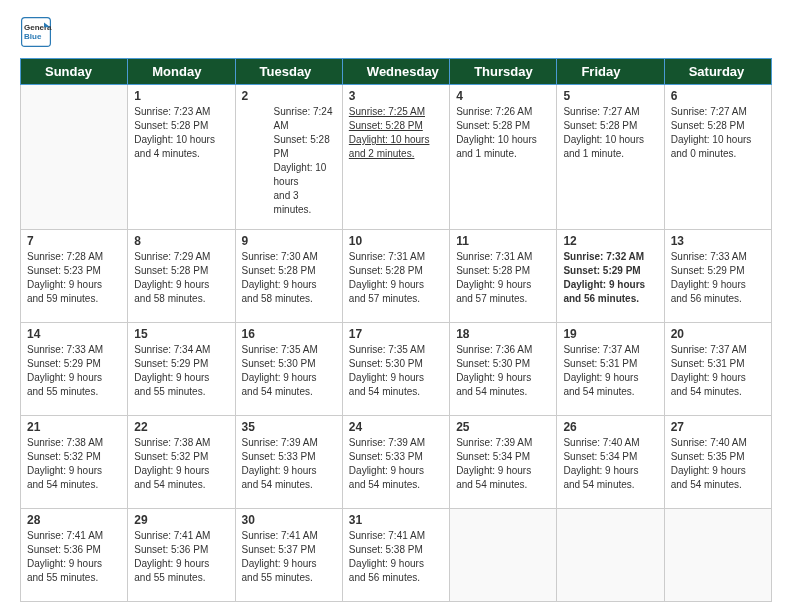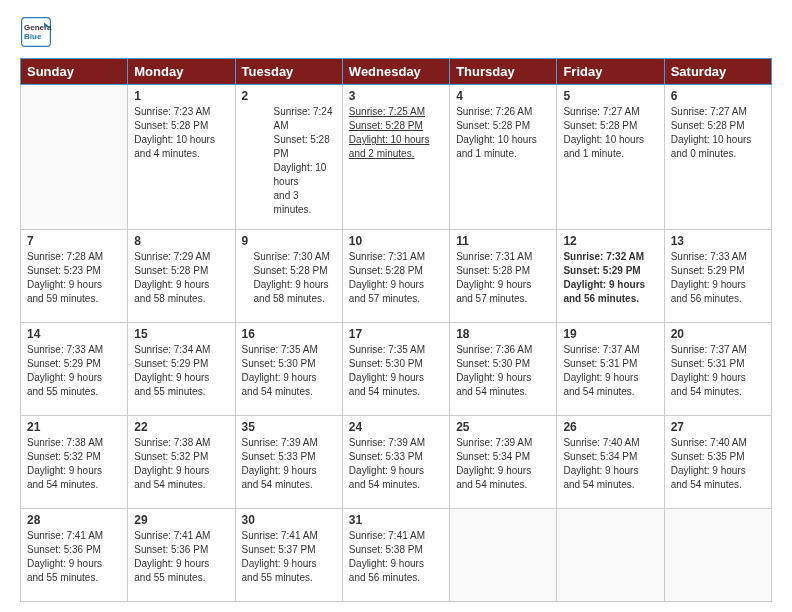--- a/index.html
+++ b/index.html
@@ -45,24 +45,24 @@
       color: #555;
     }
     .calendar {
       flex: 1;
       border: 1px solid #ccc;
       border-collapse: collapse;
       width: 100%;
       table-layout: fixed;
     }
     .calendar thead tr th {
-      background: #7f1d1d;
+      background: #14532d;
       color: #fff;
       text-align: left;
-      padding: 5px 6px;
+      padding: 5px 24px;
       font-size: 13px;
       border: 1px solid #4a9ad4;
     }
     .calendar tbody tr td {
       border: 1px solid #ccc;
       vertical-align: top;
       padding: 4px 6px;
       font-size: 10.5px;
       color: #333;
       height: 88px;
@@ -168,21 +168,21 @@
           </td>
           <td>
             <span class="day-num">8</span>
             <div class="day-info" style="white-space: pre-line;">Sunrise: 7:29 AM
 Sunset: 5:28 PM
 Daylight: 9 hours
 and 58 minutes.</div>
           </td>
           <td>
             <span class="day-num">9</span>
-            <div class="day-info" style="white-space: pre-line; margin-left: 12px;">Sunrise: 7:30 AM
+            <div class="day-info" style="white-space: pre-line;">Sunrise: 7:30 AM
 Sunset: 5:28 PM
 Daylight: 9 hours
 and 58 minutes.</div>
           </td>
           <td>
             <span class="day-num">10</span>
             <div class="day-info" style="white-space: pre-line;">Sunrise: 7:31 AM
 Sunset: 5:28 PM
 Daylight: 9 hours
 and 57 minutes.</div>

